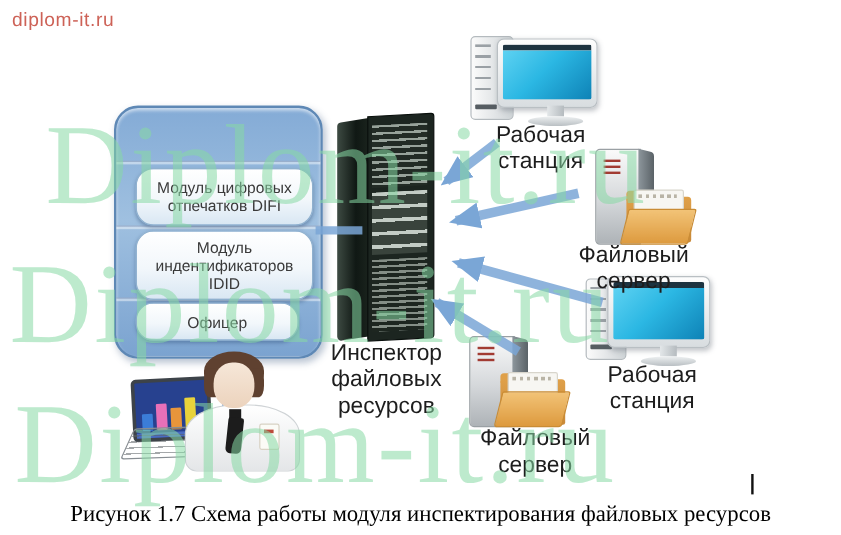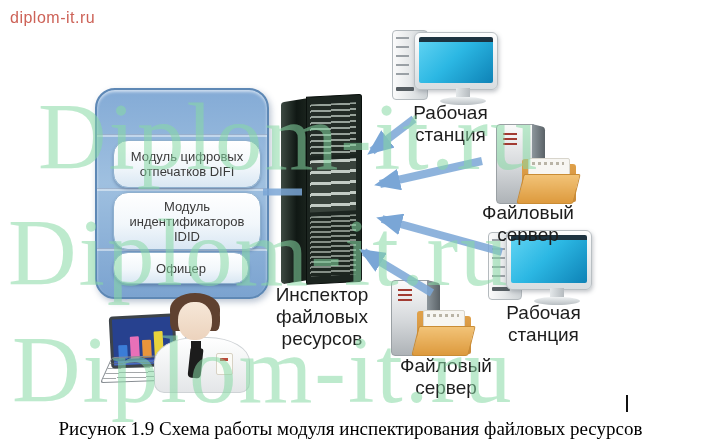--- a/index.html
+++ b/index.html
@@ -234,15 +234,15 @@
     <div class="abs p-hair-side"></div>
     <div class="abs p-hair-side2"></div>
     <div class="abs p-face"></div>
   </div>
 
   <div class="abs wm wm1">Diplom-it.ru</div>
   <div class="abs wm wm2">Diplom-it.ru</div>
   <div class="abs wm wm3">Diplom-it.ru</div>
 
   <div class="abs cursor"></div>
-  <div class="abs caption">Рисунок 1.9 Схема работы модуля инспектирования файловых ресурсов</div>
+  <div class="abs caption">Рисунок 1.7 Схема работы модуля инспектирования файловых ресурсов</div>
 
 </div>
 
 </body></html>

